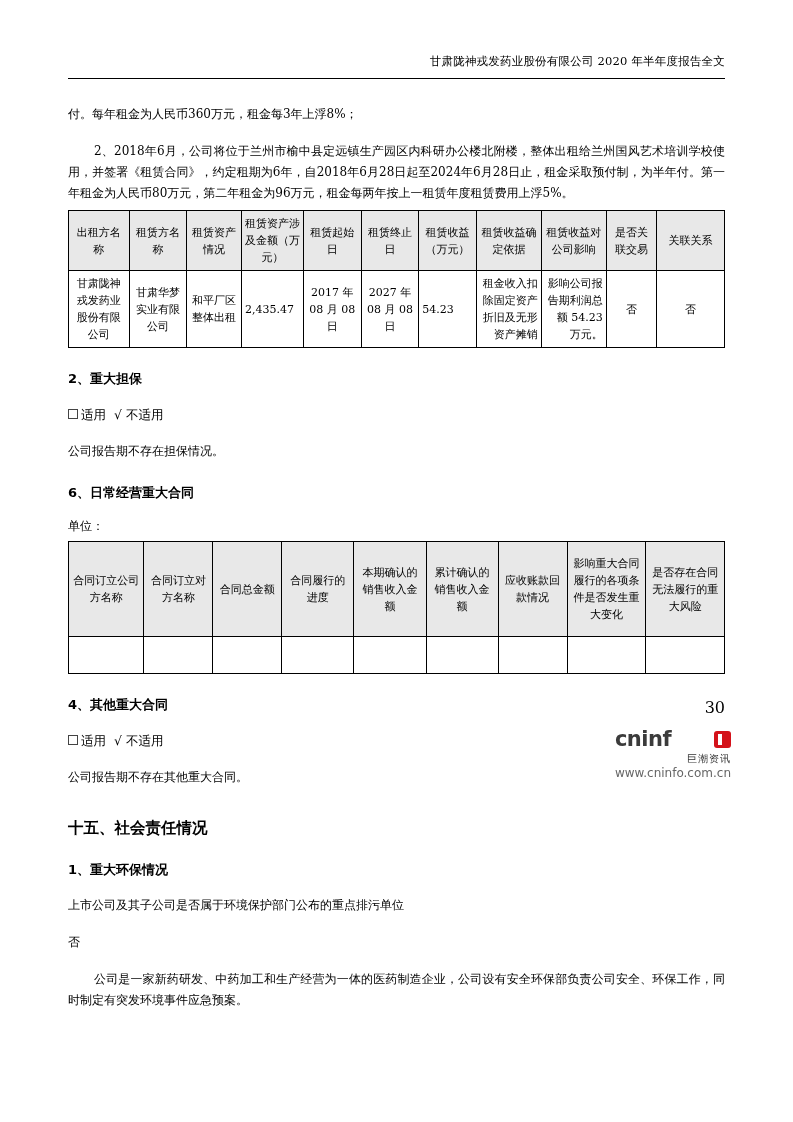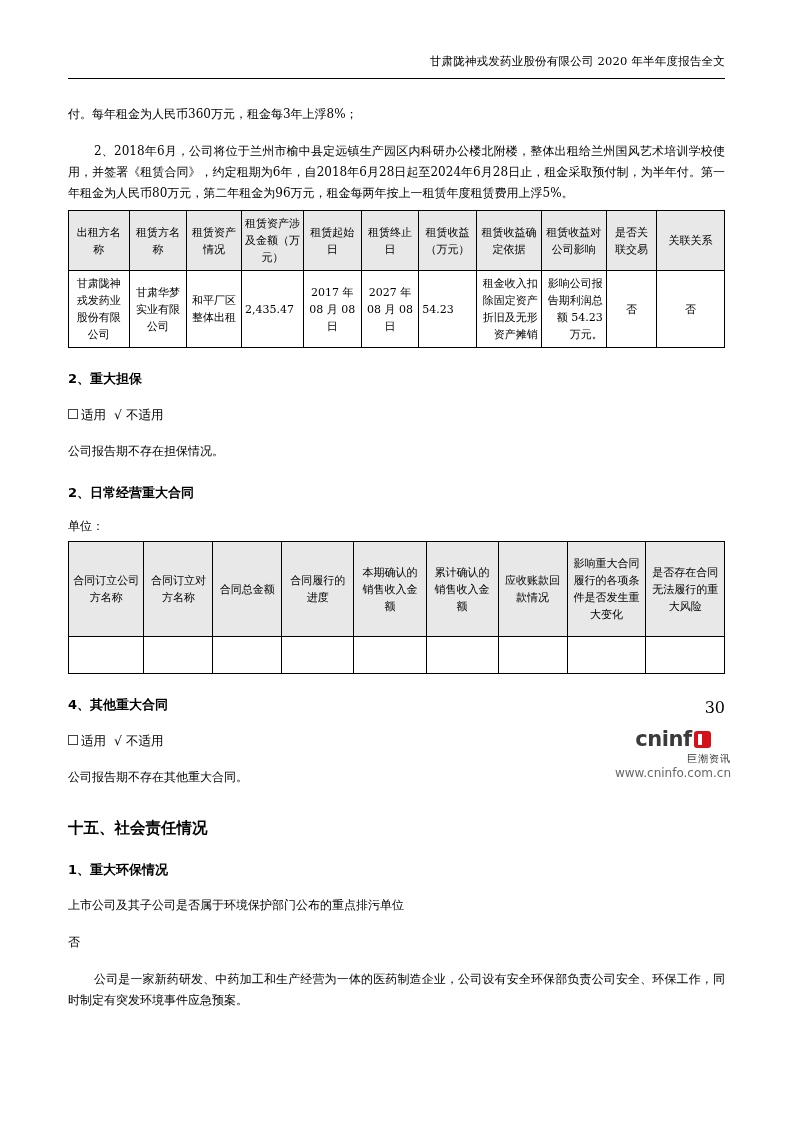--- a/index.html
+++ b/index.html
@@ -132,21 +132,21 @@
   }
   .logo {
     position: absolute;
     bottom: 18px;
     right: 62px;
     text-align: right;
   }
   .logo-main {
     display: flex;
     align-items: center;
-    justify-content: center;
+    justify-content: space-between;
   }
   .logo-text {
     font-family: "DejaVu Sans", "Liberation Sans", sans-serif;
     font-size: 21px;
     font-weight: bold;
     color: #3b3b3b;
     letter-spacing: -0.5px;
   }
   .logo-mark {
     display: inline-block;
@@ -239,21 +239,21 @@
       </tbody>
     </table>
 
     <h3 class="sec-head">2、重大担保</h3>
     <p class="applic">
       <span class="box"></span><span>适用</span>
       &nbsp;<span>√ 不适用</span>
     </p>
     <p class="body-text">公司报告期不存在担保情况。</p>
 
-    <h3 class="sec-head">2、日常经营重大合同</h3>
+    <h3 class="sec-head">6、日常经营重大合同</h3>
     <div class="unit-line">单位：</div>
 
     <table class="doc-table contract-table">
       <colgroup>
         <col style="width:11.5%">
           <col style="width:10.5%">
           <col style="width:10.5%">
           <col style="width:11%">
         <col style="width:11%">
           <col style="width:11%">

